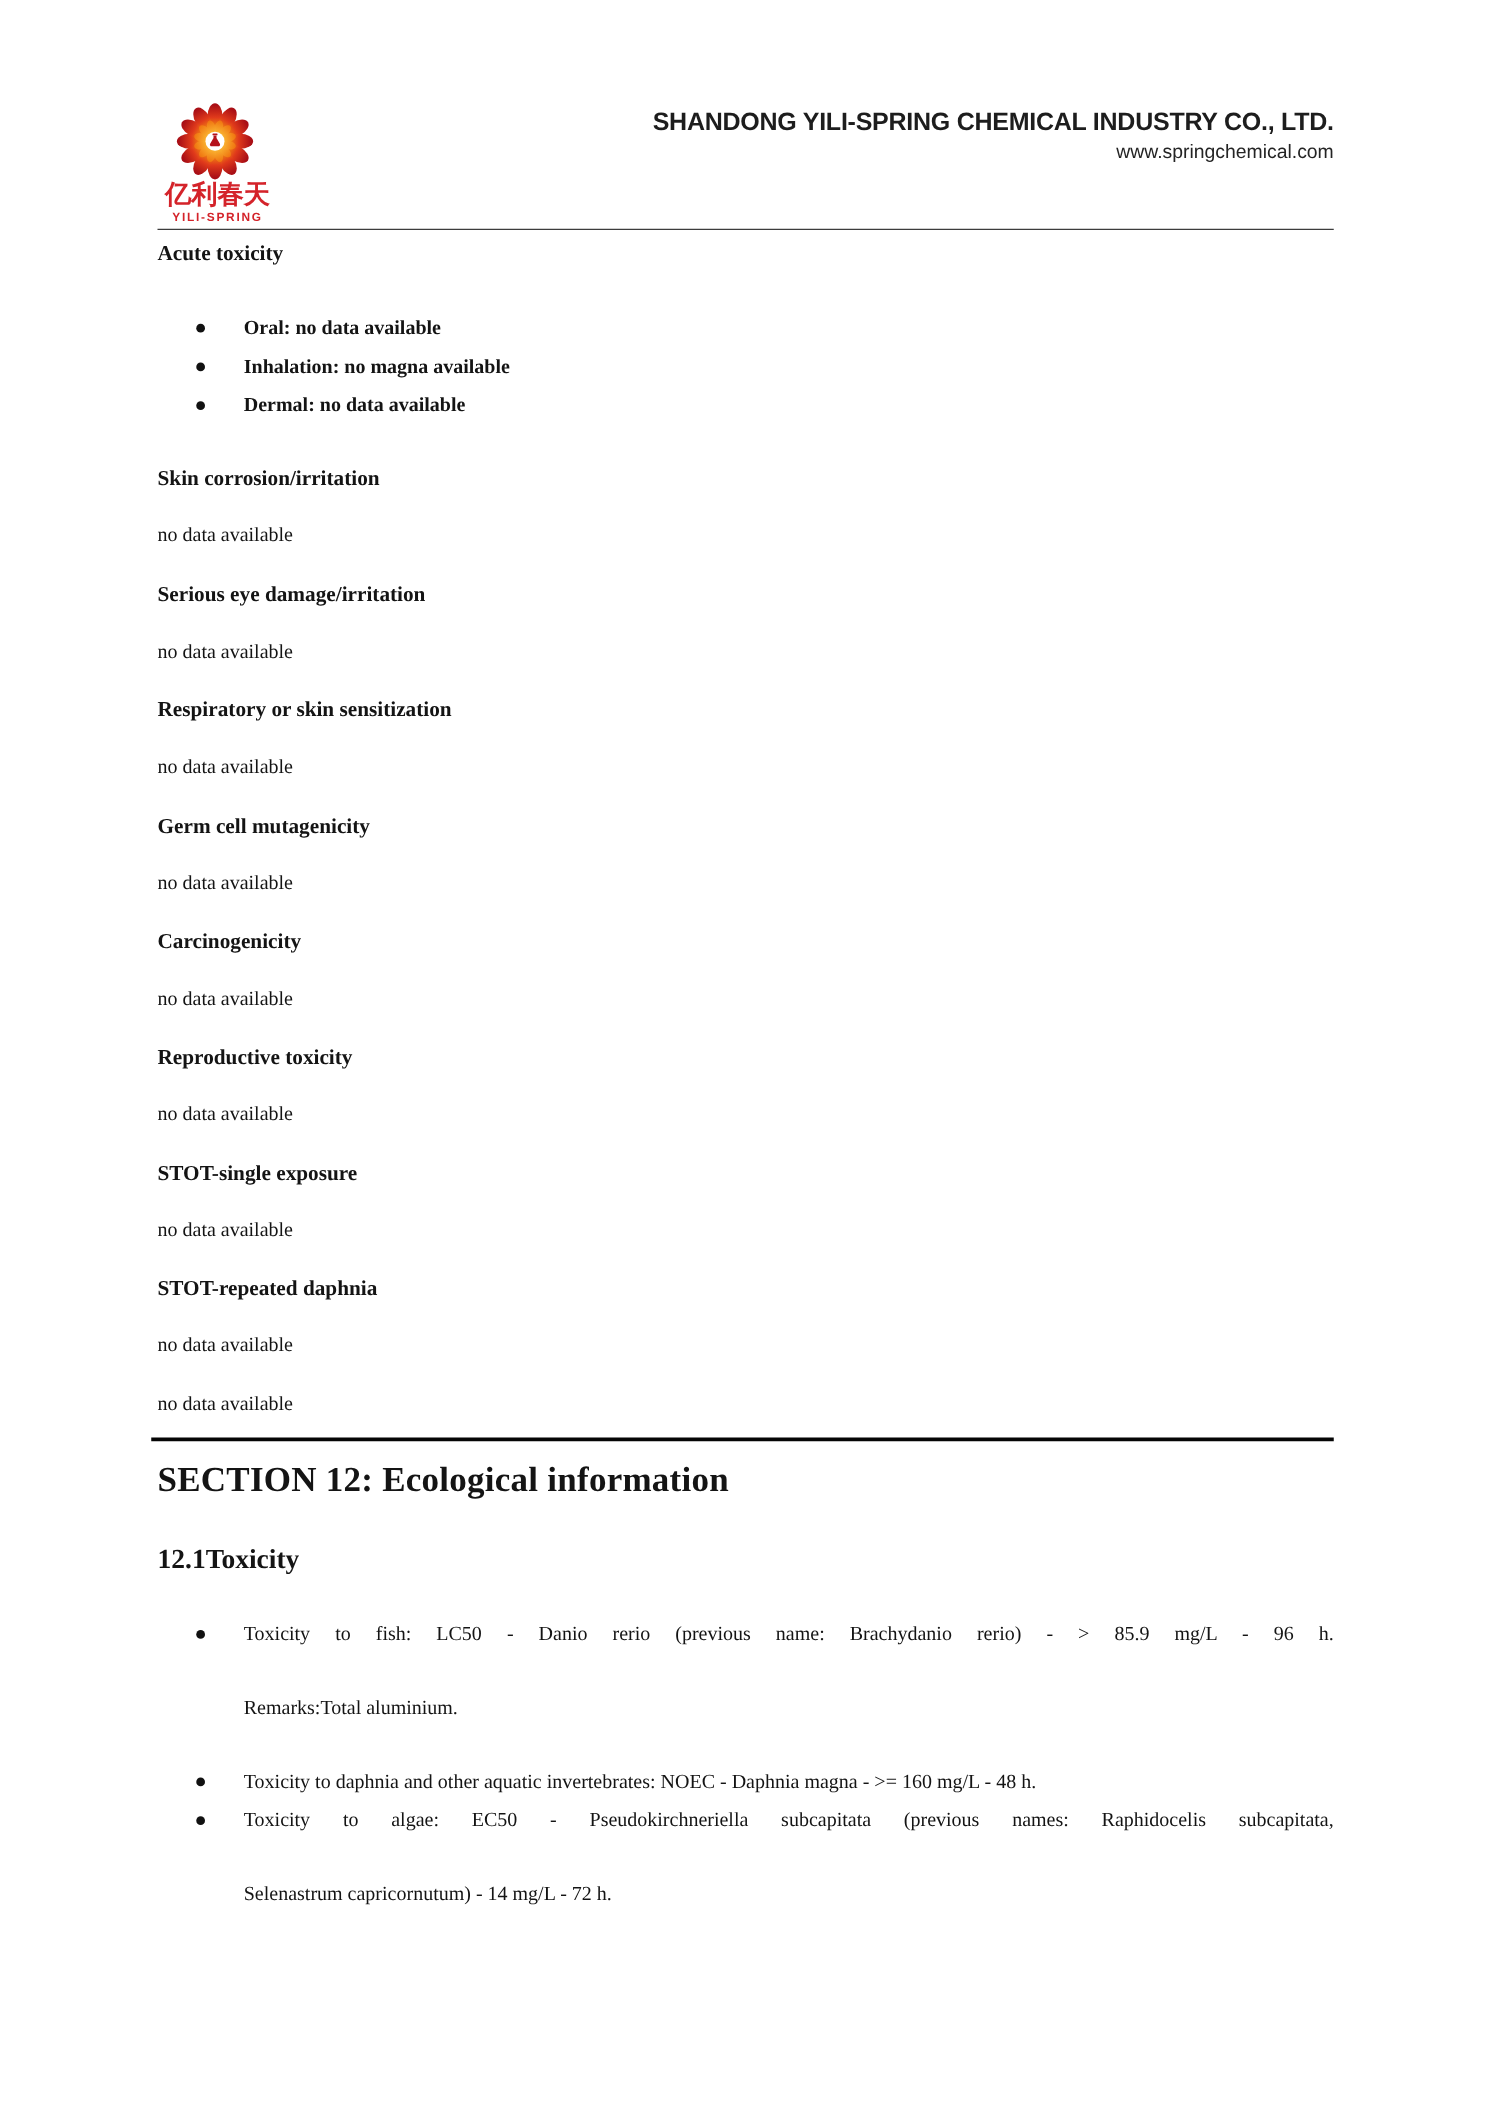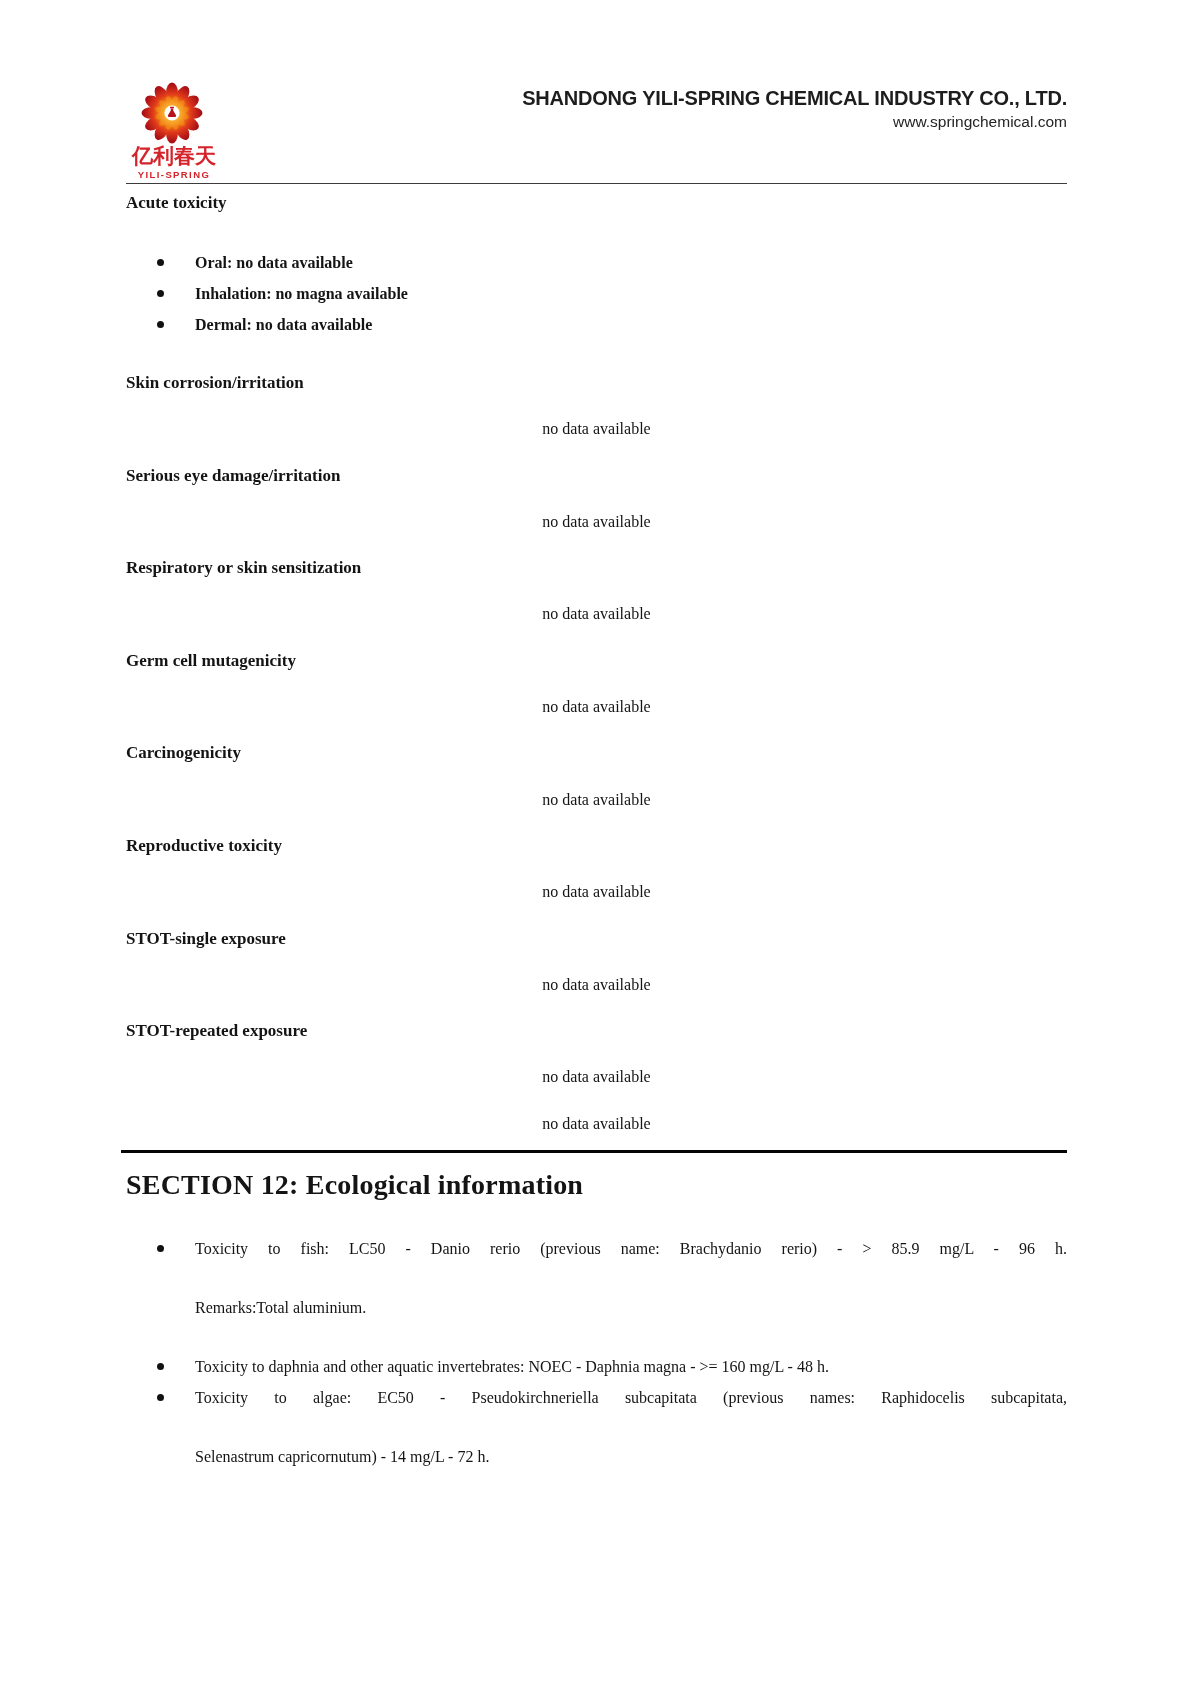--- a/index.html
+++ b/index.html
@@ -29,21 +29,21 @@
   }
   .company{font-weight:700;font-size:20px;line-height:26px;letter-spacing:-0.2px;color:#1d1d1d;}
   .contact{font-size:15.5px;line-height:22px;color:#242424;}
   .head-rule{
     position:absolute;left:126px;right:123px;top:183px;
     border-top:1.5px solid #3c3c3c;height:0;
   }
   
   .content{position:absolute;left:126px;top:193px;width:941px;}
   .sds-h{font-size:17px;font-weight:700;line-height:20px;margin:0;}
-  .sds-v{font-size:16px;line-height:20px;margin:26.3px 0 0 0;text-align:center;}
+  .sds-v{font-size:16px;line-height:20px;margin:26.3px 0 0 0;}
   .blk-h{margin:26.3px 0 0 0;}
   .blk-h.first{margin-top:33px;}
   ul.blist{list-style:none;margin:0;padding:0;}
   ul.blist li{
     position:relative;padding-left:69px;
     font-size:16px;line-height:31px;
   }
   ul.blist li::before{
     content:"";position:absolute;left:31px;top:12px;
     width:7px;height:7px;border-radius:50%;background:#111111;
@@ -197,29 +197,30 @@
 
     <p class="sds-h blk-h">Carcinogenicity</p>
     <p class="sds-v">no data available</p>
 
     <p class="sds-h blk-h">Reproductive toxicity</p>
     <p class="sds-v">no data available</p>
 
     <p class="sds-h blk-h">STOT-single exposure</p>
     <p class="sds-v">no data available</p>
 
-    <p class="sds-h blk-h">STOT-repeated exposure</p>
+    <p class="sds-h blk-h">STOT-repeated daphnia</p>
     <p class="sds-v">no data available</p>
 
     <p class="sds-v">no data available</p>
 
     <hr class="thick-rule">
 
     <h1 class="sec-title">SECTION 12: Ecological information</h1>
 
+    <h2 class="sub-title">12.1Toxicity</h2>
 
     <ul class="blist eco">
       <li>
         <span class="jline">Toxicity to fish: LC50 - Danio rerio (previous name: Brachydanio rerio) - &gt; 85.9 mg/L - 96 h.</span>
         <span class="pline">Remarks:Total aluminium.</span>
       </li>
       <li>
         <span class="pline">Toxicity to daphnia and other aquatic invertebrates: NOEC - Daphnia magna - &gt;= 160 mg/L - 48 h.</span>
       </li>
       <li>

